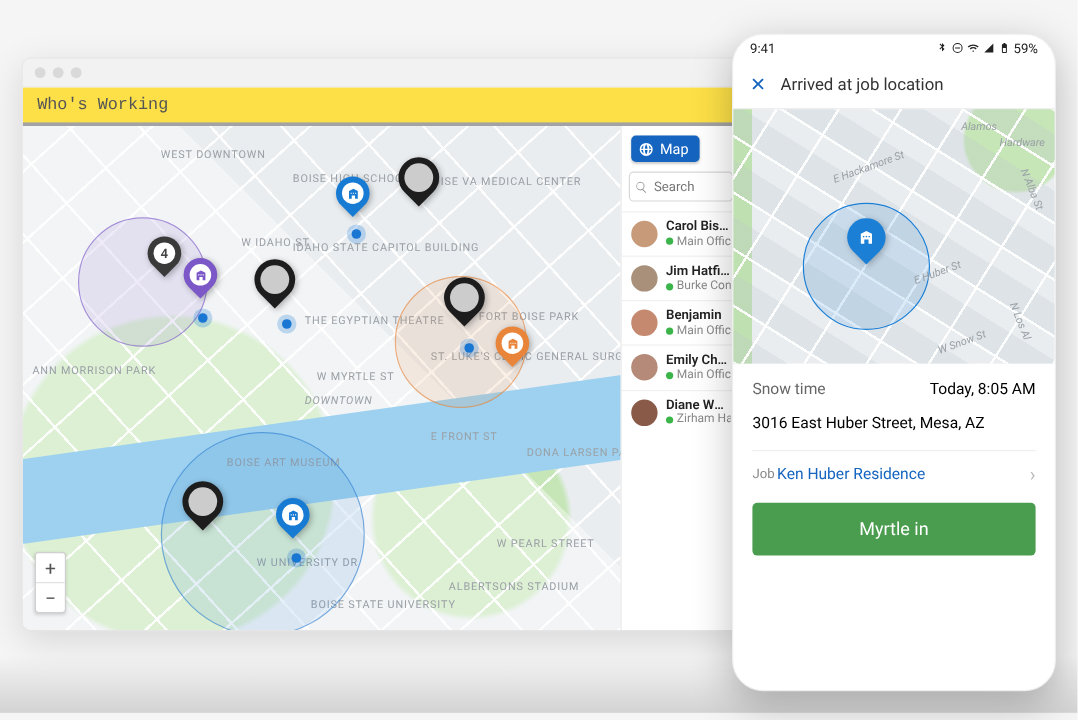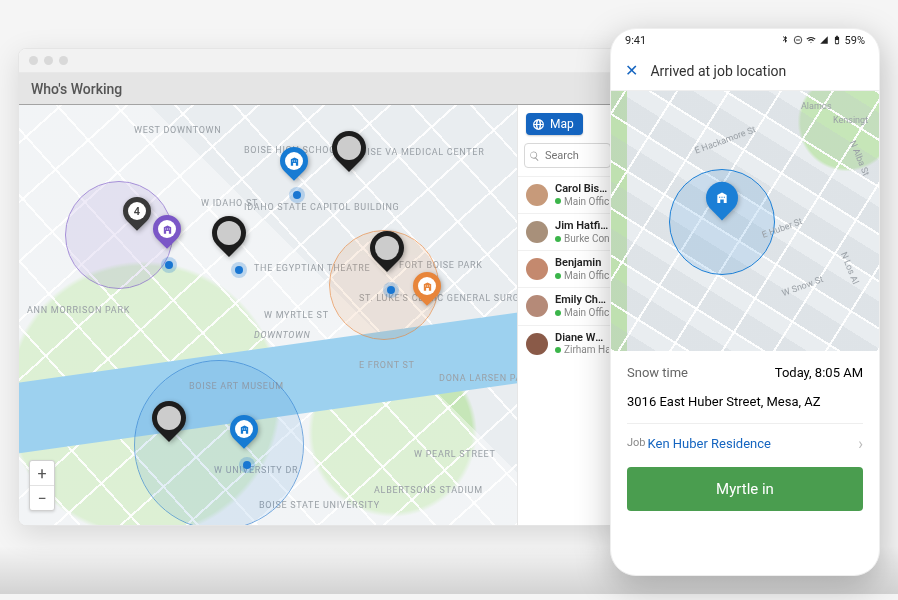--- a/index.html
+++ b/index.html
@@ -15,23 +15,24 @@
     box-shadow: 0 8px 30px rgba(0,0,0,.12);
     overflow: hidden;
     border: 1px solid #e5e5e5;
   }
   .win-chrome {
     height: 24px; background: #f2f2f2; display: flex; align-items: center; padding: 0 10px; gap: 6px;
     border-bottom: 1px solid #e8e8e8;
   }
   .win-dot { width: 9px; height: 9px; border-radius: 50%; background: #d9d9d9; }
   .app-titlebar {
-    height: 32px; background: #e5e5e5; display: flex; align-items: center;
+    height: 32px; background: #fde047; display: flex; align-items: center;
     padding: 0 12px; font-size: 14px; color: #555; font-weight: 500;
-    border-bottom: 1px solid #a3a3a3;
+    border-bottom: 3px solid #a3a3a3;
+    font-family: Liberation Mono, monospace;
   }
   .app-body { position: relative; display: flex; height: calc(100% - 56px); }
 
   
   .map-pane {
     flex: 1; position: relative; overflow: hidden;
     background:
       linear-gradient(45deg, rgba(255,255,255,.4) 0 60%, transparent 60%),
       radial-gradient(circle at 25% 70%, #c6e6b8 0 28%, transparent 29%),
       radial-gradient(circle at 75% 78%, #c6e6b8 0 16%, transparent 17%),
@@ -146,24 +147,25 @@
     display:flex;align-items:center;justify-content:space-between;
   }
   .sb-right{display:flex;align-items:center;gap:3px;}
   .sb-right svg{width:10px;height:10px;fill:#222;}
   .ph-header{
     height:40px;display:flex;align-items:center;gap:12px;padding:0 14px;
     border-bottom:1px solid #eee;font-size:14px;color:#333;
   }
   .ph-header .close{color:#1565c0;font-size:16px;font-weight:300;}
   .ph-map{
-    height:260px; position:relative;
+    height:212px; position:relative;
     background:
       radial-gradient(circle at 88% 12%, #c6e6b8 0 14%, transparent 15%),
       linear-gradient(to right, #bfe0b0 0 6%, #e9edf0 6%);
+    font-style: italic;
   }
   .ph-map .roads{
     position:absolute;inset:0;pointer-events:none;
     background:
       repeating-linear-gradient( 32deg, rgba(255,255,255,.95) 0 2px, transparent 2px 40px),
       repeating-linear-gradient(-58deg, rgba(255,255,255,.95) 0 2px, transparent 2px 44px);
   }
   .ph-map .blocks{
     position:absolute;inset:0;pointer-events:none;
     background:
@@ -399,21 +401,21 @@
   <div class="ph-map" id="ph-map">
     <div class="blocks"></div>
     <div class="roads"></div>
     <div class="ph-geofence"></div>
     <div class="ph-pin">
       <svg viewBox="0 0 24 24">
           <path d="M4 21V7l8-4 8 4v14h-5v-6H9v6H4zm3-9h2v-2H7v2zm4 0h2v-2h-2v2zm4 0h2v-2h-2v2z"></path>
         </svg>
     </div>
   <span class="ph-street" style="left: 190px; top: 10px; transform: rotate(0deg);">Alamos</span>
-      <span class="ph-street" style="left: 222px; top: 24px; transform: rotate(0deg);">Kensingt</span>
+      <span class="ph-street" style="left: 222px; top: 24px; transform: rotate(0deg);">Hardware</span>
       <span class="ph-street" style="left: 230px; top: 62px; transform: rotate(68deg);">N Alba St</span>
       <span class="ph-street" style="left: 82px; top: 44px; transform: rotate(-20deg);">E Hackamore St</span>
       <span class="ph-street" style="left: 150px; top: 132px; transform: rotate(-20deg);">E Huber St</span>
       <span class="ph-street" style="left: 222px; top: 172px; transform: rotate(68deg);">N Los Al</span>
       <span class="ph-street" style="left: 170px; top: 190px; transform: rotate(-20deg);">W Snow St</span>
     </div>
 
   <div class="ph-section row-split">
     <span class="muted">Snow time</span>
     <span>Today, 8:05 AM</span>

